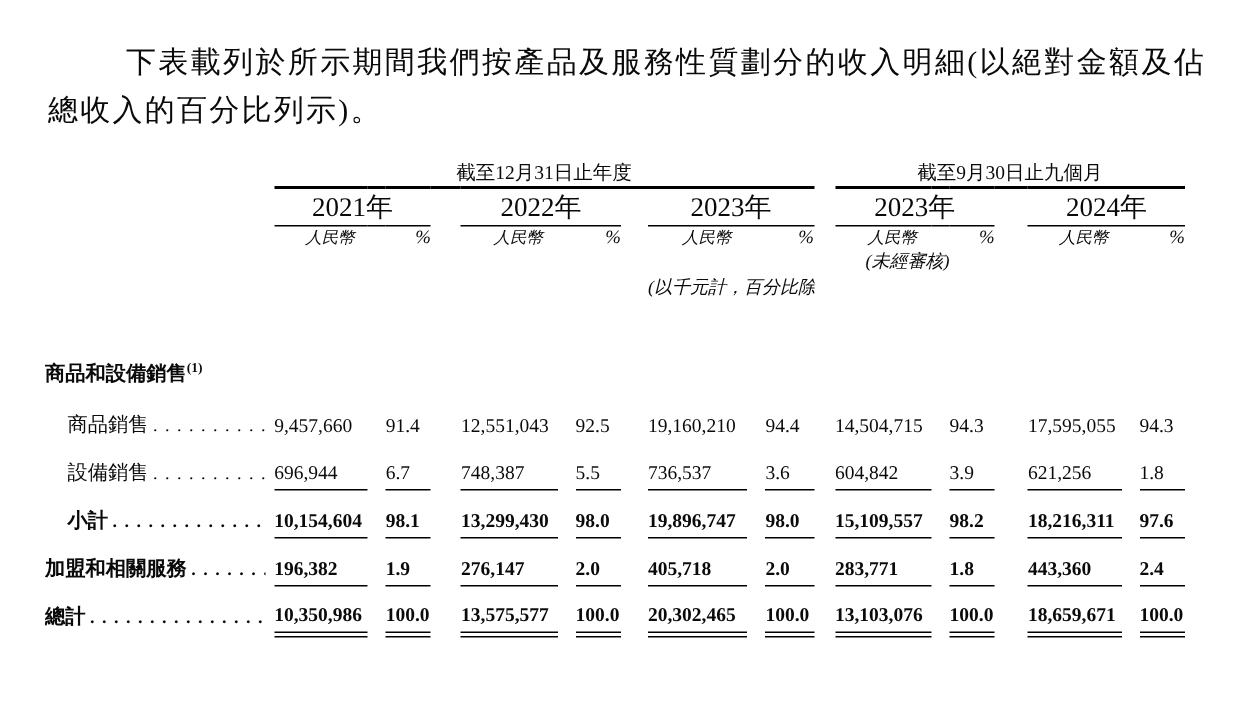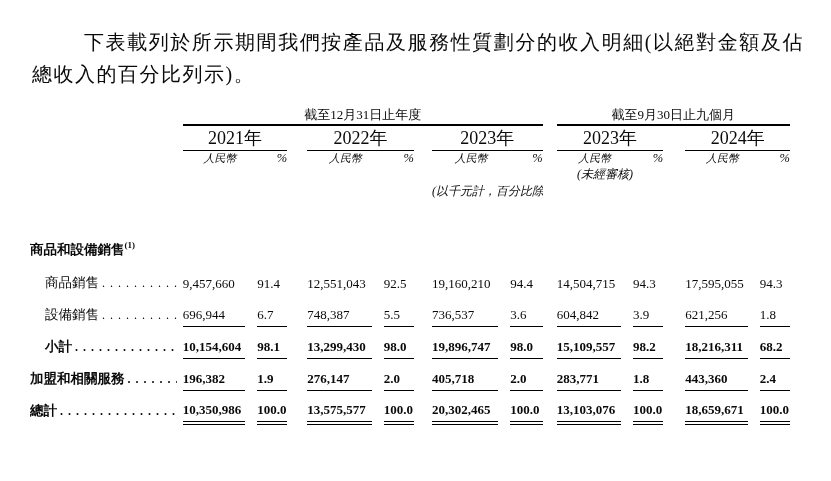--- a/index.html
+++ b/index.html
@@ -280,21 +280,21 @@
         <td class="num u1">19,896,747</td>
           <td></td>
           <td class="pct u1">98.0</td>
         <td></td>
         <td class="num u1">15,109,557</td>
           <td></td>
           <td class="pct u1">98.2</td>
         <td></td>
         <td class="num u1">18,216,311</td>
           <td></td>
-          <td class="pct u1">68.2</td>
+          <td class="pct u1">97.6</td>
       </tr>
 
       <tr class="body b">
         <td class="lbl">
             <div class="wrap">
               <span class="txt">加盟和相關服務</span>
               <span class="leader"></span>
             </div>
           </td>
         <td class="num u1">196,382</td>

